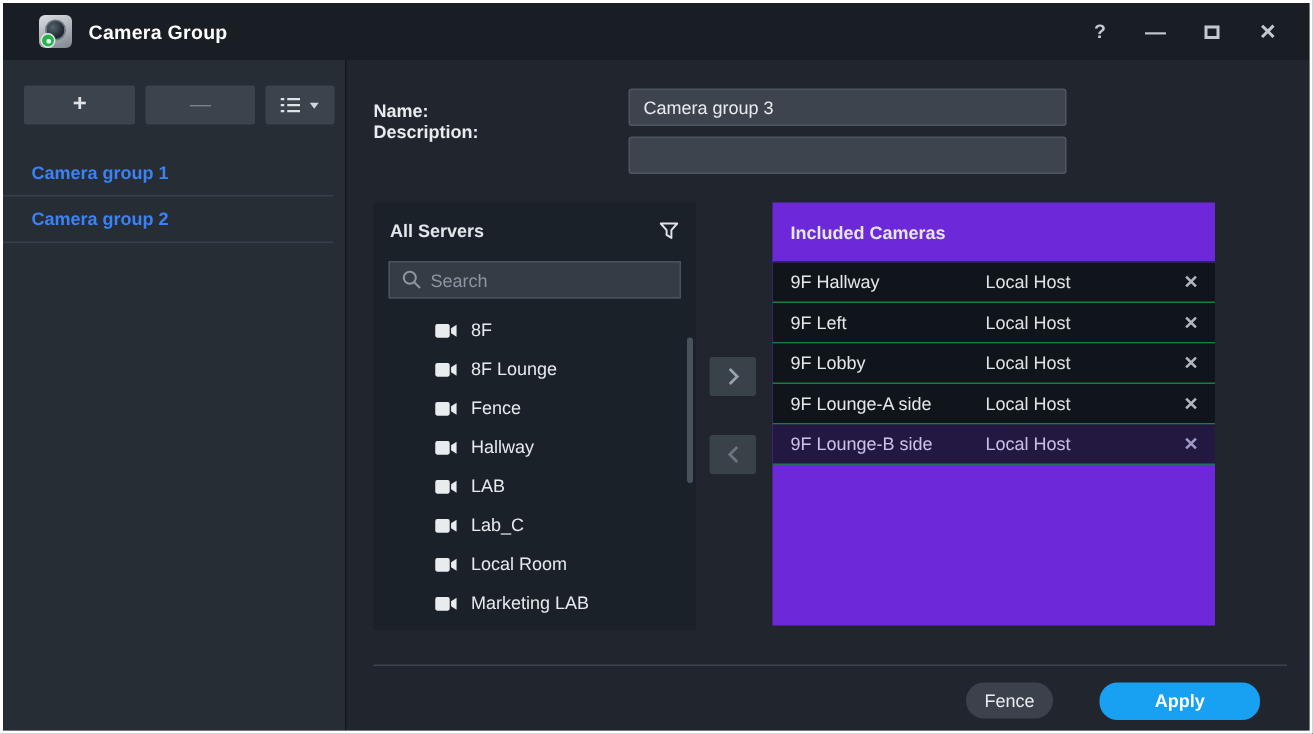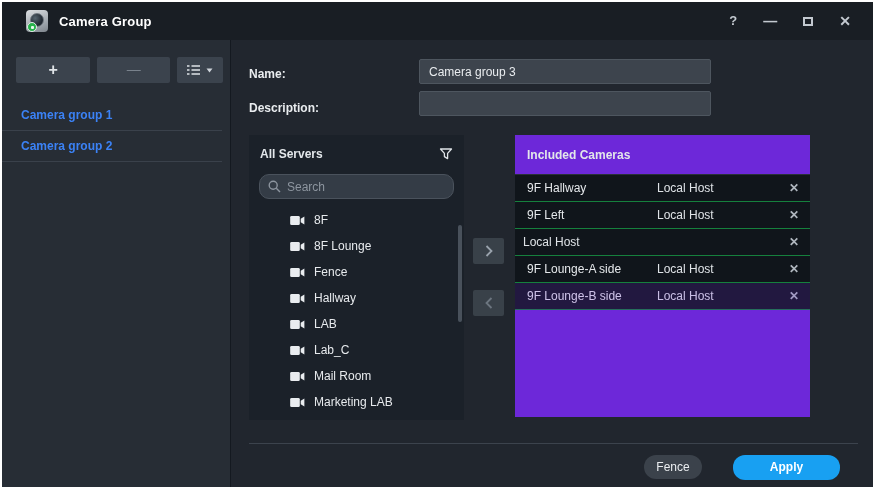--- a/index.html
+++ b/index.html
@@ -27,30 +27,30 @@
   .tool-btn.add{width:76px;font-size:16px;font-weight:bold;padding-bottom:1px;}
   .tool-btn.remove{width:74px;font-size:14px;color:#79828c;padding-bottom:3px;}
   .tool-btn.listmenu{width:47px;gap:5px;}
   .group-list{margin-top:2px;}
   .group-item{height:30px;display:flex;align-items:center;padding-left:19px;font-size:12px;font-weight:bold;color:#3b82f6;border-bottom:1px solid #3a414b;margin-right:8px;}
 
   
   .main{position:absolute;left:230px;top:38px;right:0;bottom:0;background:#21262e;}
   .form-label{position:absolute;font-size:12px;font-weight:bold;color:#e9ecef;}
   .lbl-name{left:17px;top:27px;}
-  .lbl-desc{left:17px;top:61px;}
+  .lbl-desc{left:17px;top:41px;}
   .text-input{position:absolute;left:187px;width:292px;height:25px;background:#3d444d;border:1px solid #4e565f;border-radius:2px;color:#e9ecef;font-size:12px;padding:0 9px;box-sizing:border-box;font-family:"Liberation Sans",sans-serif;outline:none;}
   .inp-name{top:19px;}
   .inp-desc{top:51px;}
 
   
   .servers-panel{position:absolute;left:17px;top:95px;width:215px;height:285px;background:#1b2129;overflow:hidden;}
   .panel-header{height:38px;display:flex;align-items:center;padding:0 11px;box-sizing:border-box;}
   .panel-title{font-size:12px;font-weight:bold;color:#e3e7ea;flex:1;}
-  .search-box{margin:1px 10px 0 10px;height:25px;background:#343c46;border:1px solid #4a525c;border-radius:10px;display:flex;align-items:center;padding:0 8px;gap:6px;box-sizing:border-box;}
+  .search-box{margin:1px 10px 0 10px;height:25px;background:#343c46;border:1px solid #4a525c;border-radius:0;display:flex;align-items:center;padding:0 8px;gap:6px;box-sizing:border-box;}
   .search-text{font-size:12px;color:#8d959f;}
   .server-list{padding-top:8px;}
   .server-item{height:26px;display:flex;align-items:center;gap:9px;padding-left:41px;}
   .server-item .cam-label{font-size:12px;color:#e7eaed;}
   .v-scrollbar{position:absolute;right:2px;top:90px;width:4px;height:97px;background:#49515b;border-radius:2px;}
 
   
   .arrow-btn{position:absolute;left:241px;width:31px;height:26px;background:#394149;border-radius:2px;display:flex;align-items:center;justify-content:center;}
   .arrow-right{top:198px;}
   .arrow-left{top:250px;}
@@ -179,21 +179,21 @@
                 <rect x="0" y="1" width="10.5" height="10" rx="1.5" fill="#e9ecef"></rect>
                 <path d="M11.5 4.2 L15.5 1.6 V10.4 L11.5 7.8 Z" fill="#e9ecef"></path>
               </svg>
               <span class="cam-label">Lab_C</span>
             </div>
             <div class="server-item">
               <svg width="15" height="11" viewBox="0 0 16 12">
                 <rect x="0" y="1" width="10.5" height="10" rx="1.5" fill="#e9ecef"></rect>
                 <path d="M11.5 4.2 L15.5 1.6 V10.4 L11.5 7.8 Z" fill="#e9ecef"></path>
               </svg>
-              <span class="cam-label">Mail Room</span>
+              <span class="cam-label">Local Room</span>
             </div>
             <div class="server-item">
               <svg width="15" height="11" viewBox="0 0 16 12">
                 <rect x="0" y="1" width="10.5" height="10" rx="1.5" fill="#e9ecef"></rect>
                 <path d="M11.5 4.2 L15.5 1.6 V10.4 L11.5 7.8 Z" fill="#e9ecef"></path>
               </svg>
               <span class="cam-label">Marketing LAB</span>
             </div>
           </div>
         <div class="v-scrollbar"></div>
@@ -219,20 +219,21 @@
               <div class="inc-name">9F Hallway</div>
               <div class="inc-server">Local Host</div>
               <div class="inc-remove">✕</div>
             </div>
             <div class="included-row">
               <div class="inc-name">9F Left</div>
               <div class="inc-server">Local Host</div>
               <div class="inc-remove">✕</div>
             </div>
             <div class="included-row">
+              <div class="inc-name">9F Lobby</div>
               <div class="inc-server">Local Host</div>
               <div class="inc-remove">✕</div>
             </div>
             <div class="included-row">
               <div class="inc-name">9F Lounge-A side</div>
               <div class="inc-server">Local Host</div>
               <div class="inc-remove">✕</div>
             </div>
             <div class="included-row">
               <div class="inc-name">9F Lounge-B side</div>

